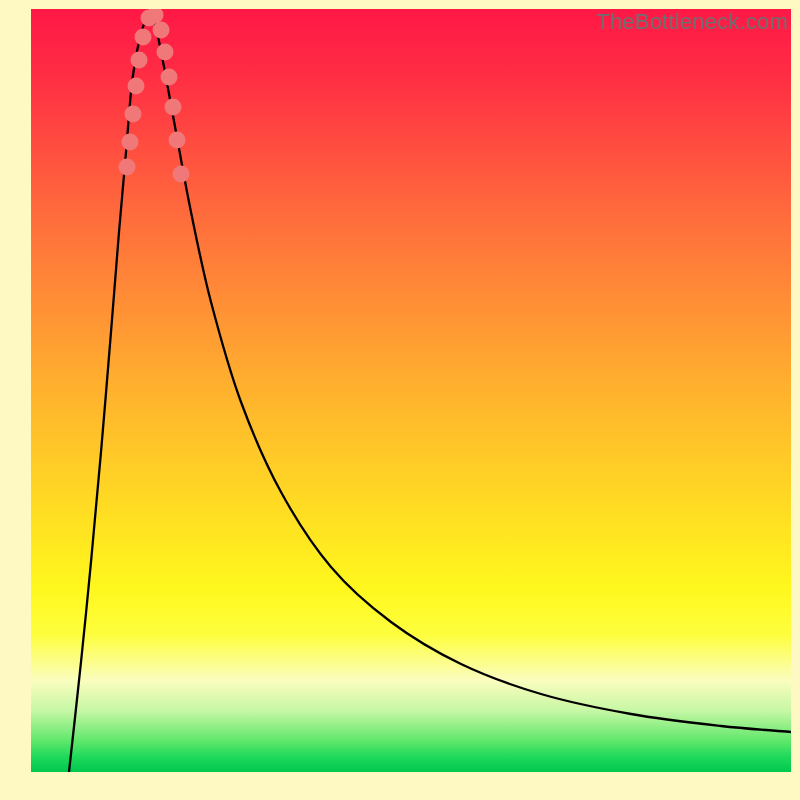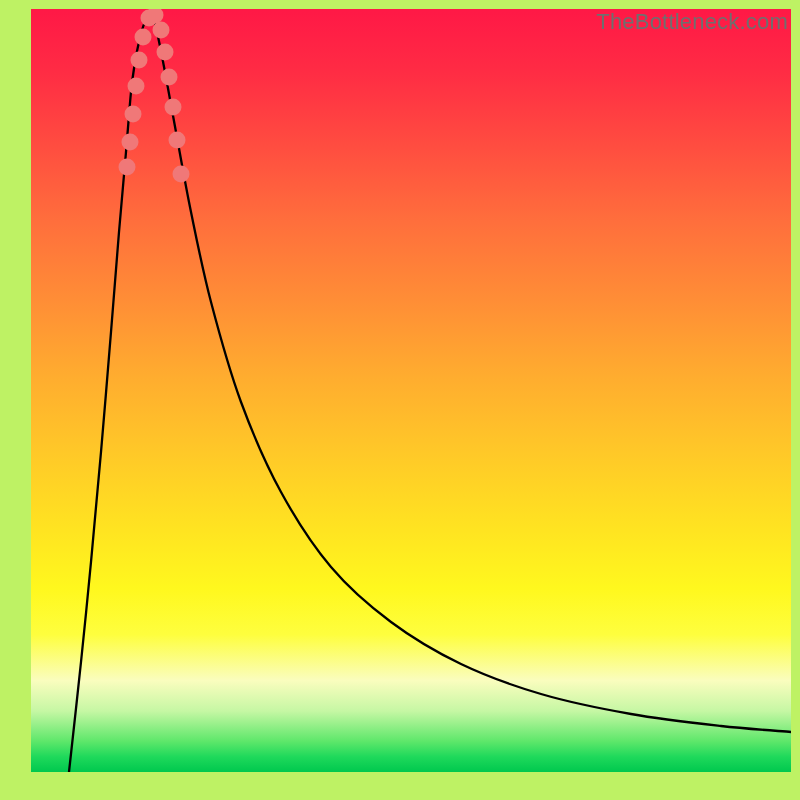--- a/index.html
+++ b/index.html
@@ -8,21 +8,21 @@
     width: 800px;
     height: 800px;
     overflow: hidden;
     background: #000;
     font-family: Arial, Helvetica, sans-serif;
   }
   .frame {
     position: relative;
     width: 800px;
     height: 800px;
-    background: #bef264;
+    background: #fef9c3;
   }
   .plot-area {
     position: absolute;
     left: 31px;
     top: 9px;
     width: 760px;
     height: 763px;
     
     background: linear-gradient(to bottom,
       #ff1846 0%,

